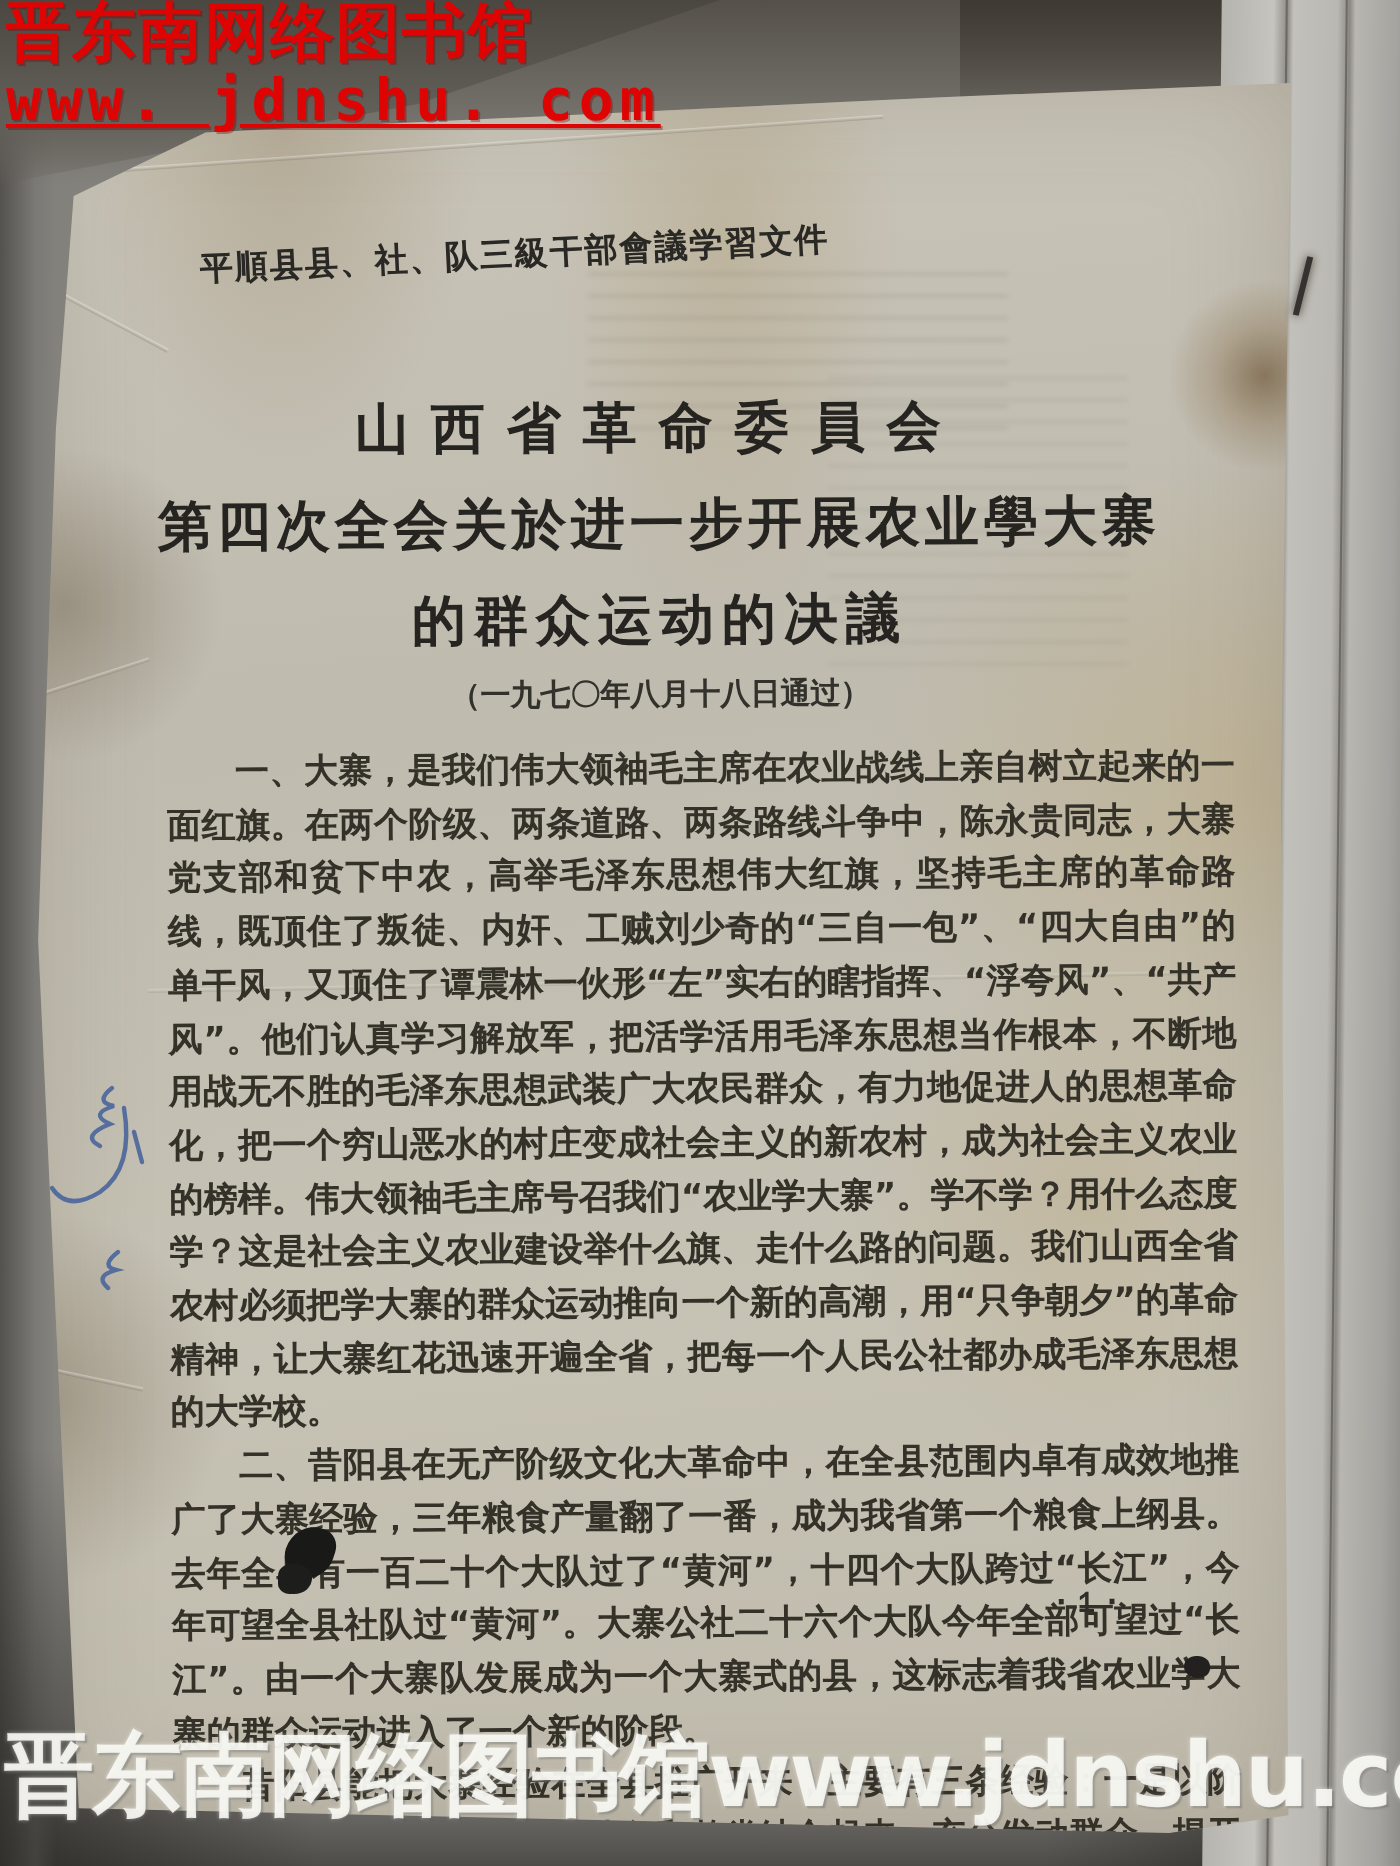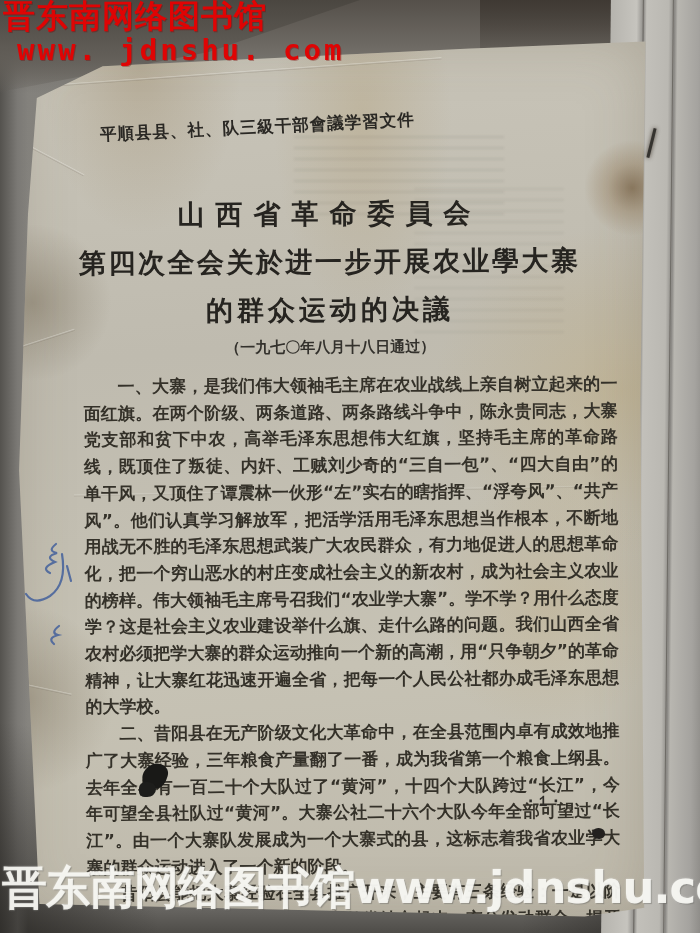--- a/index.html
+++ b/index.html
@@ -75,22 +75,22 @@
   .ink-dot{position:absolute;left:592px;top:828px;width:13px;height:11px;background:#23211f;
       border-radius:50% 50% 45% 55%;}
   .staple{position:absolute;left:650px;top:128px;width:3px;height:30px;background:#35332f;
       transform:rotate(14deg);box-shadow:0 0 4px rgba(40,30,20,.8);}
   .handwriting{position:absolute;left:12px;top:538px;}
 
   
   .wm-top{position:absolute;left:3px;top:-2px;z-index:50;color:#df0404;font-weight:bold;
       white-space:nowrap;text-shadow:1px 1px 0 rgba(120,0,0,.35);}
   .wm-top .l1{font-size:32px;letter-spacing:1px;line-height:36px;}
-  .wm-top .l2{font-size:29px;letter-spacing:3px;line-height:32px;margin-left:14px;
-      font-family:"DejaVu Sans Mono",monospace;}
+  .wm-top .l2{font-size:29px;letter-spacing:3px;line-height:32px;
+      font-family:"DejaVu Sans Mono",monospace;text-decoration:underline;}
   .wm-bottom{position:absolute;left:2px;top:858px;z-index:50;font-size:45px;font-weight:bold;
       white-space:nowrap;color:rgba(250,250,246,.88);letter-spacing:-1px;
       text-shadow:0 0 2px rgba(255,255,255,.5), 1px 1px 1px rgba(60,60,55,.4);}
 </style>
 </head>
 <body>
 
 <div id="scene">
 
   <div class="bg"></div>

